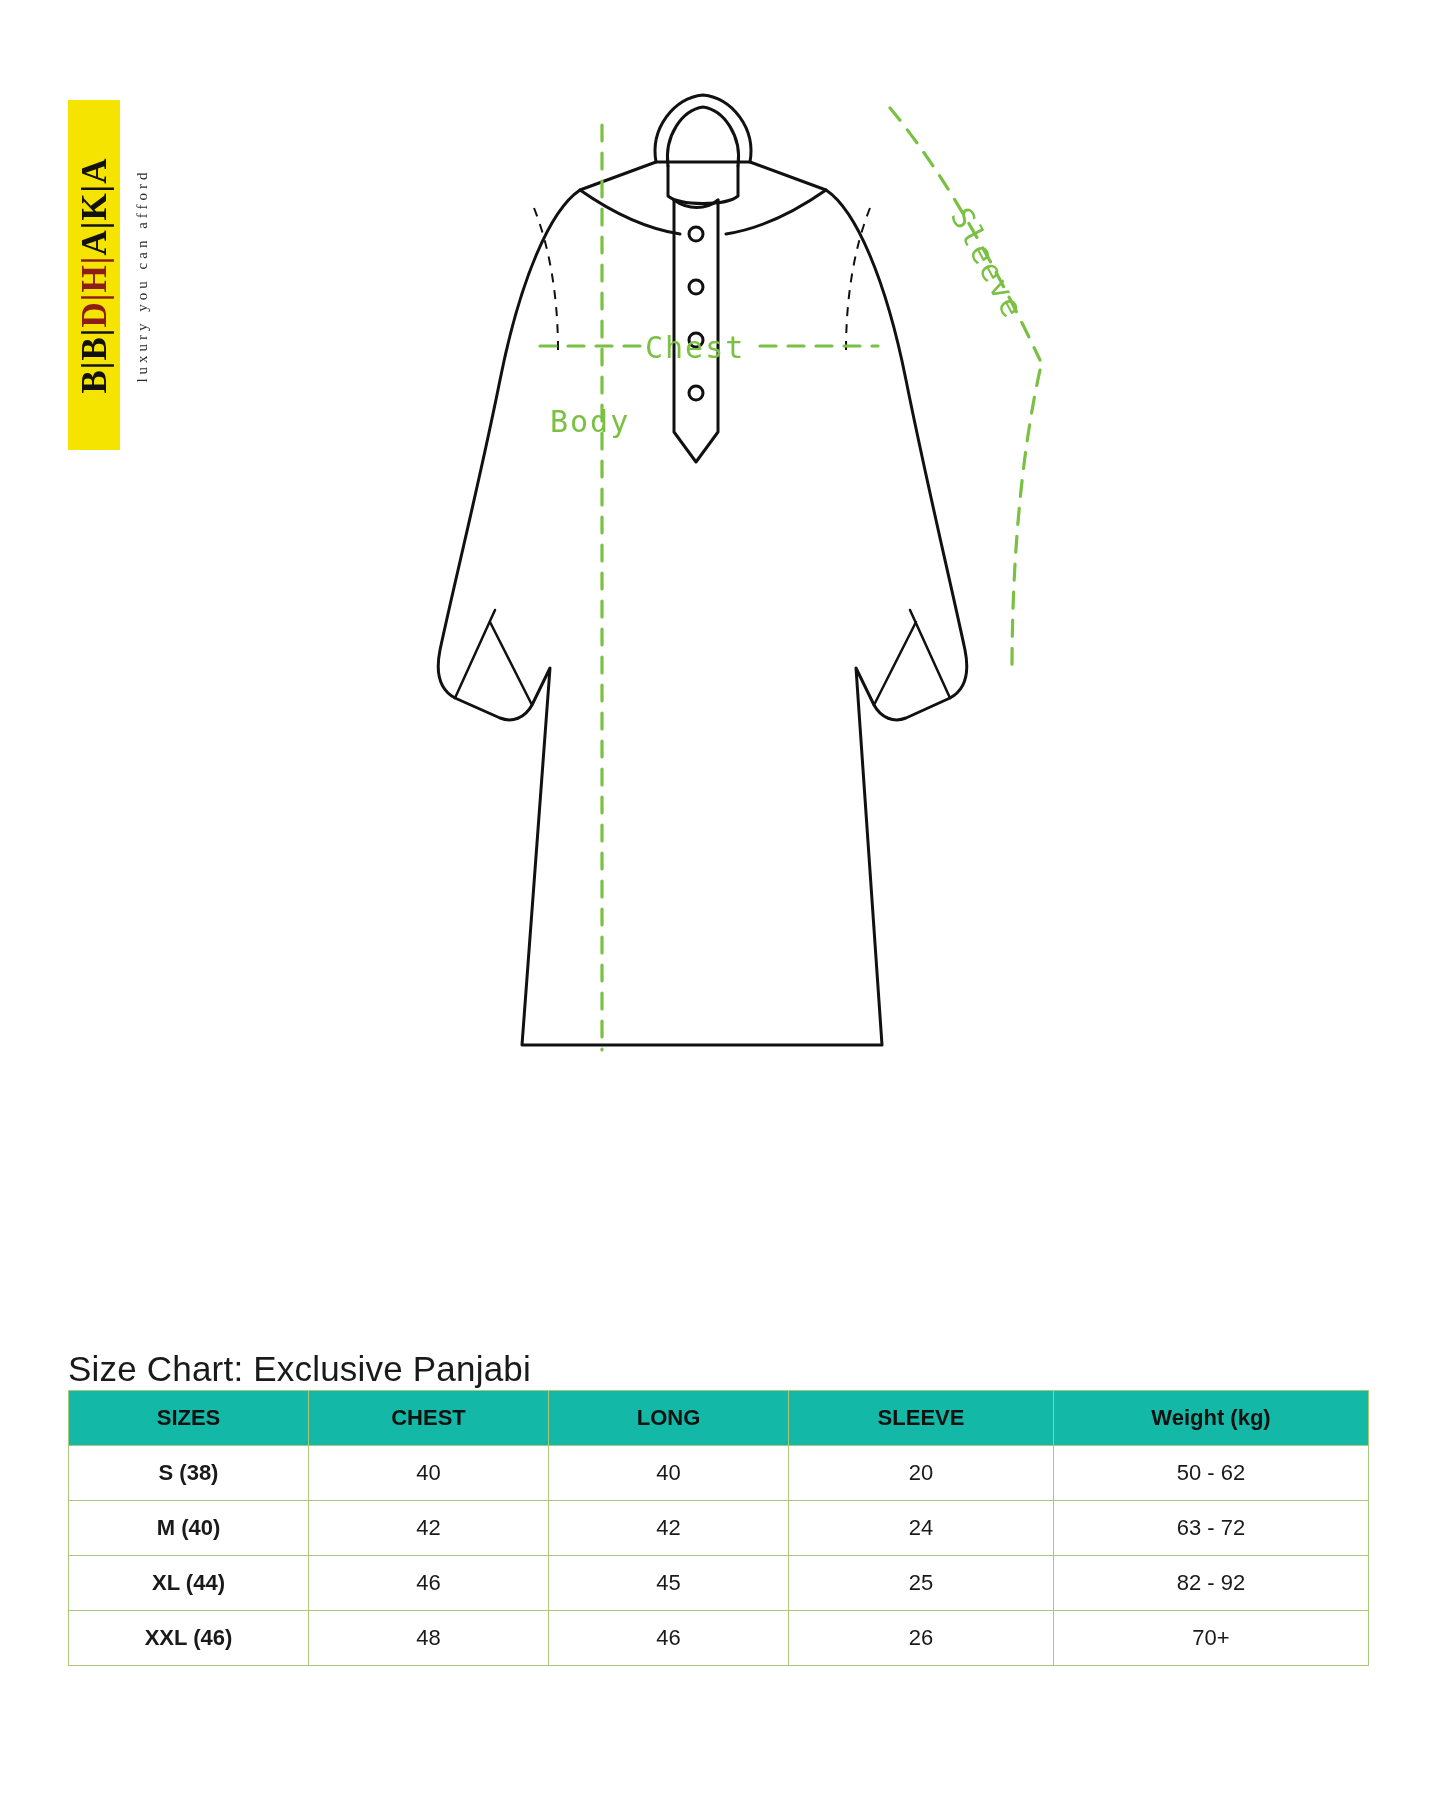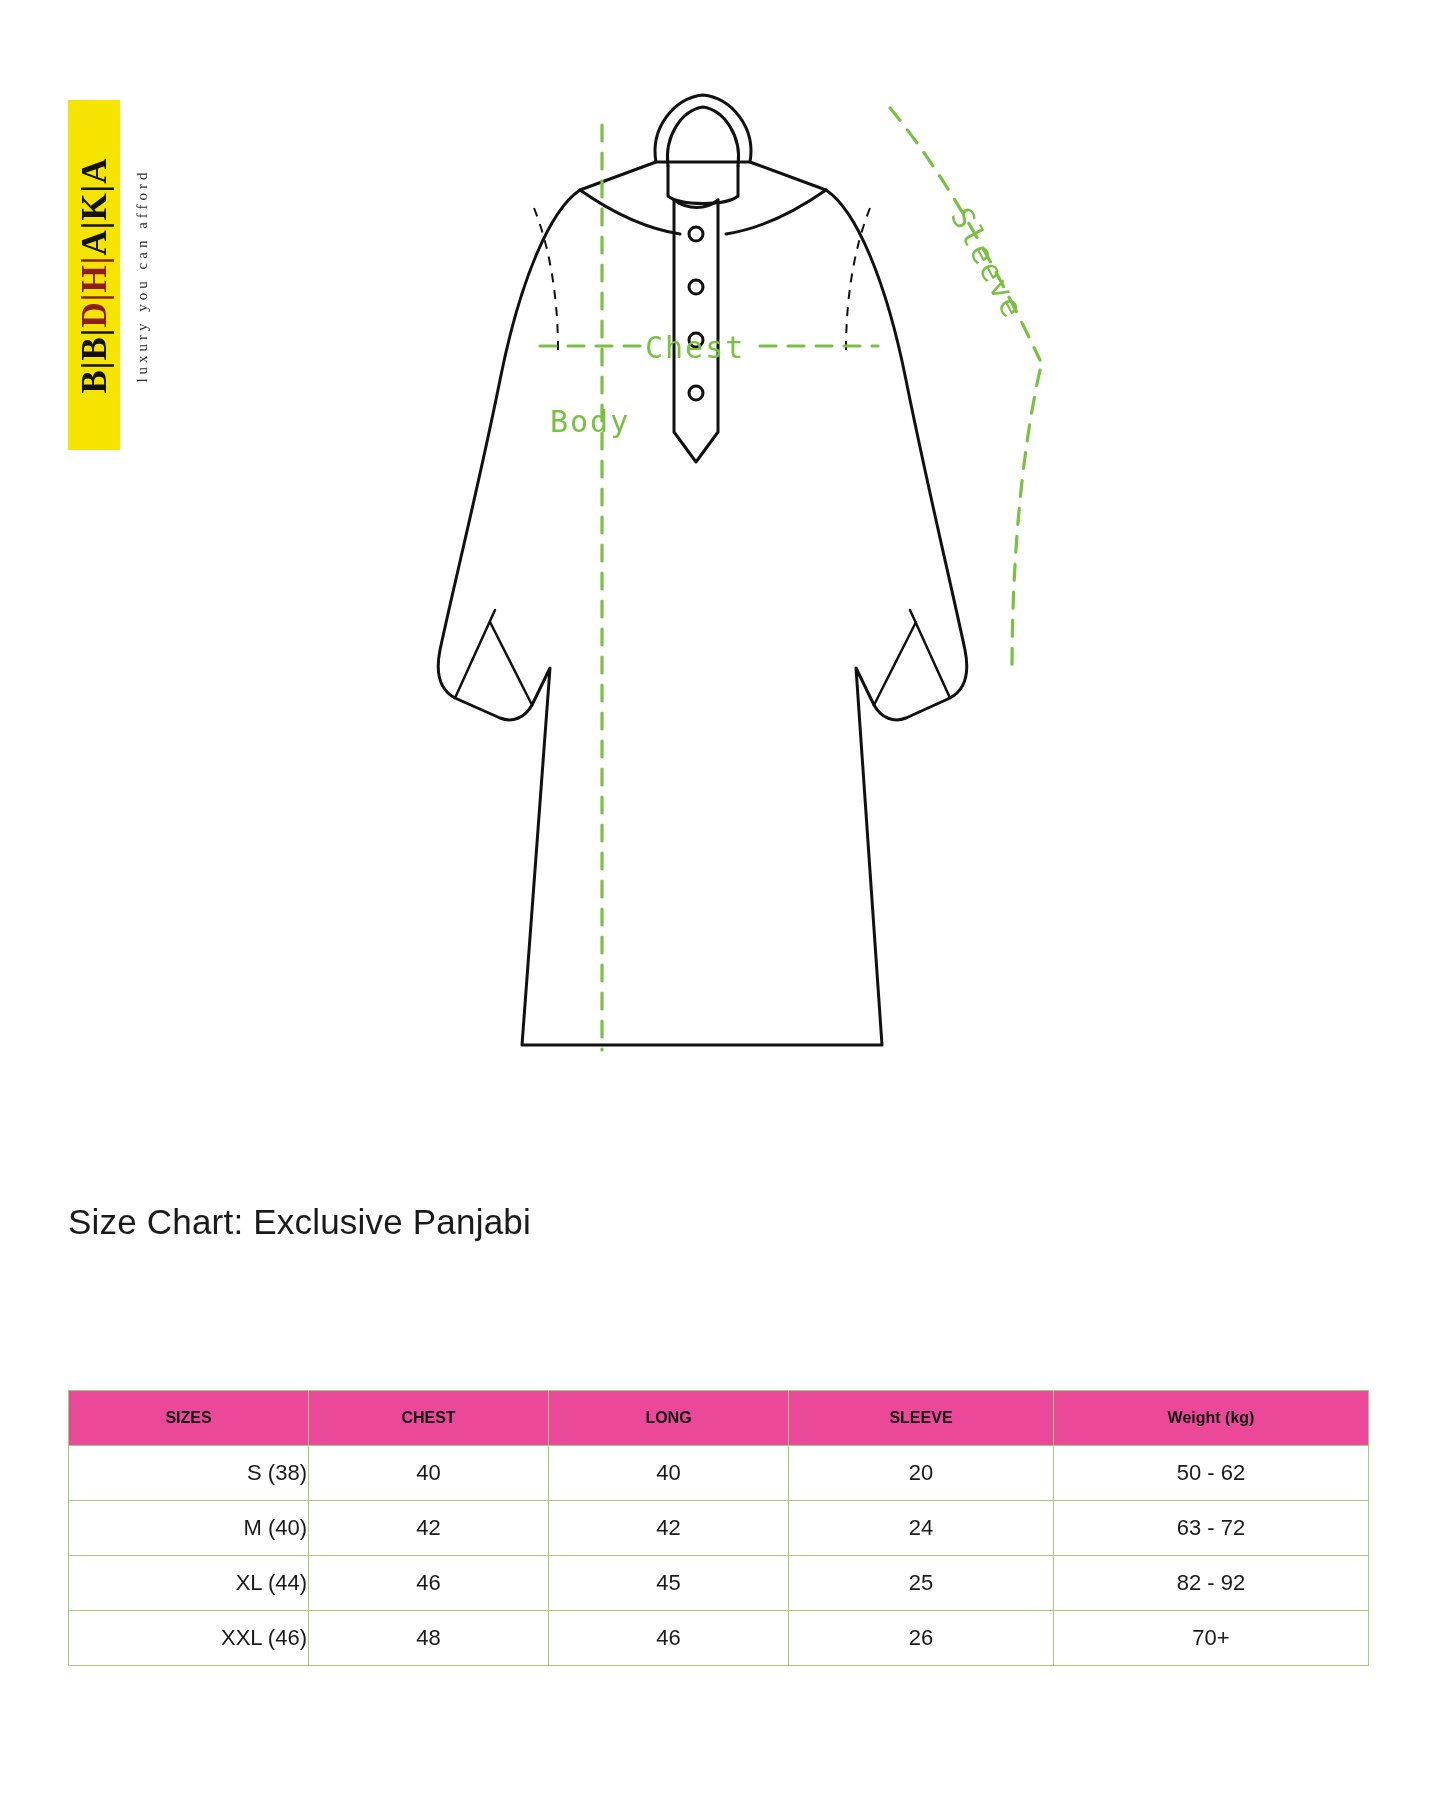--- a/index.html
+++ b/index.html
@@ -72,65 +72,64 @@
     top: 50px;
     width: 900px;
     height: 1050px;
   }
   #illustration svg { display: block; }
 
   
   #chart-title {
     position: absolute;
     left: 68px;
-    top: 1202px;
+    top: 1349px;
     font-size: 35px;
     font-weight: 400;
     color: #1a1a1a;
     letter-spacing: 0.2px;
   }
 
   
   #size-table-wrap {
     position: absolute;
     left: 68px;
     top: 1390px;
     width: 1300px;
   }
   table {
     border-collapse: collapse;
     width: 1300px;
     table-layout: fixed;
   }
   thead th {
-    background: #ec4899;
+    background: #14b8a6;
     border: 1px solid #a8c97a;
     height: 52px;
-    font-size: 16px;
+    font-size: 22px;
     font-weight: 700;
     color: #111111;
     text-align: center;
     vertical-align: middle;
   }
   thead th.weight-col {
     font-weight: 700;
     text-align: center;
   }
   tbody td {
     border: 1px solid #a8c97a;
     height: 52px;
     font-size: 22px;
     text-align: center;
     vertical-align: middle;
     color: #1a1a1a;
     background: #ffffff;
   }
   tbody td.size-cell {
-    font-weight: 400;
-    text-align: right;
+    font-weight: 700;
   }
   col.c1 { width: 240px; }
   col.c2 { width: 240px; }
   col.c3 { width: 240px; }
   col.c4 { width: 265px; }
   col.c5 { width: 315px; }
 
   .measure-label {
     font-family: "DejaVu Sans Mono", monospace;
     fill: #79c043;

